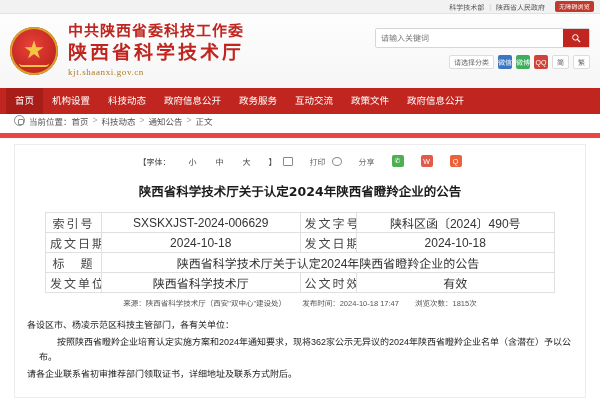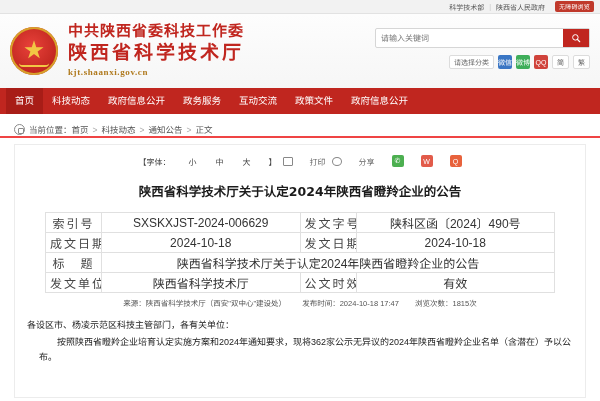--- a/index.html
+++ b/index.html
@@ -93,21 +93,20 @@
     letter-spacing: 3px;
     margin-top: 3px;
     font-family: "DejaVu Sans", sans-serif;
   }
   .titles .t3 {
     color: #b07a1e;
     font-size: 9px;
     margin-top: 5px;
     letter-spacing: .6px;
     font-family: "Liberation Serif", serif;
-    font-weight: bold;
   }
 
   .search-area {
     position: absolute;
     right: 10px;
     top: 14px;
     width: 215px;
   }
   .searchbox {
     display: flex;
@@ -179,26 +178,26 @@
     padding: 0 9px;
     line-height: 26px;
     white-space: nowrap;
   }
   .nav-item.active { background: #a81d17; }
 
   
   .crumb {
     height: 24px;
     display: flex;
-    align-items: flex-end;
+    align-items: flex-start;
     font-size: 8.5px;
     color: #555;
     padding: 1px 14px;
     background: #fff;
-    border-bottom: 2px solid #ef4444;
+    border-bottom: 5px solid #ef4444;
   }
   .crumb .home-ic {
     width: 11px; height: 11px;
     border: 1px solid #8a8a8a;
     border-radius: 50%;
     margin-right: 4px;
     position: relative;
   }
   .crumb .home-ic:after {
     content: "";
@@ -339,20 +338,21 @@
         <span class="qicon green">微博</span>
         <span class="qicon red">QQ</span>
         <span class="qitem">简</span>
         <span class="qitem">繁</span>
       </div>
     </div>
   </div>
 
   <div class="nav">
     <div class="nav-item active">首页</div>
+    <div class="nav-item">机构设置</div>
     <div class="nav-item">科技动态</div>
     <div class="nav-item">政府信息公开</div>
     <div class="nav-item">政务服务</div>
     <div class="nav-item">互动交流</div>
     <div class="nav-item">政策文件</div>
     <div class="nav-item">政府信息公开</div>
   </div>
 
   <div class="crumb">
     <span class="home-ic"></span>
@@ -422,16 +422,17 @@
 
     <div class="subline">
       <span>来源：陕西省科学技术厅（西安"双中心"建设处）</span>
       <span>发布时间：2024-10-18 17:47</span>
       <span>浏览次数：1815次</span>
     </div>
 
     <div class="body-text">
       <p>各设区市、杨凌示范区科技主管部门，各有关单位：</p>
       <p class="ind">按照陕西省瞪羚企业培育认定实施方案和2024年通知要求，现将362家公示无异议的2024年陕西省瞪羚企业名单（含潜在）予以公布。</p>
+      <p>请各企业联系省初审推荐部门领取证书，详细地址及联系方式附后。</p>
     </div>
 
   </div>
 </div>
 
 </body></html>

